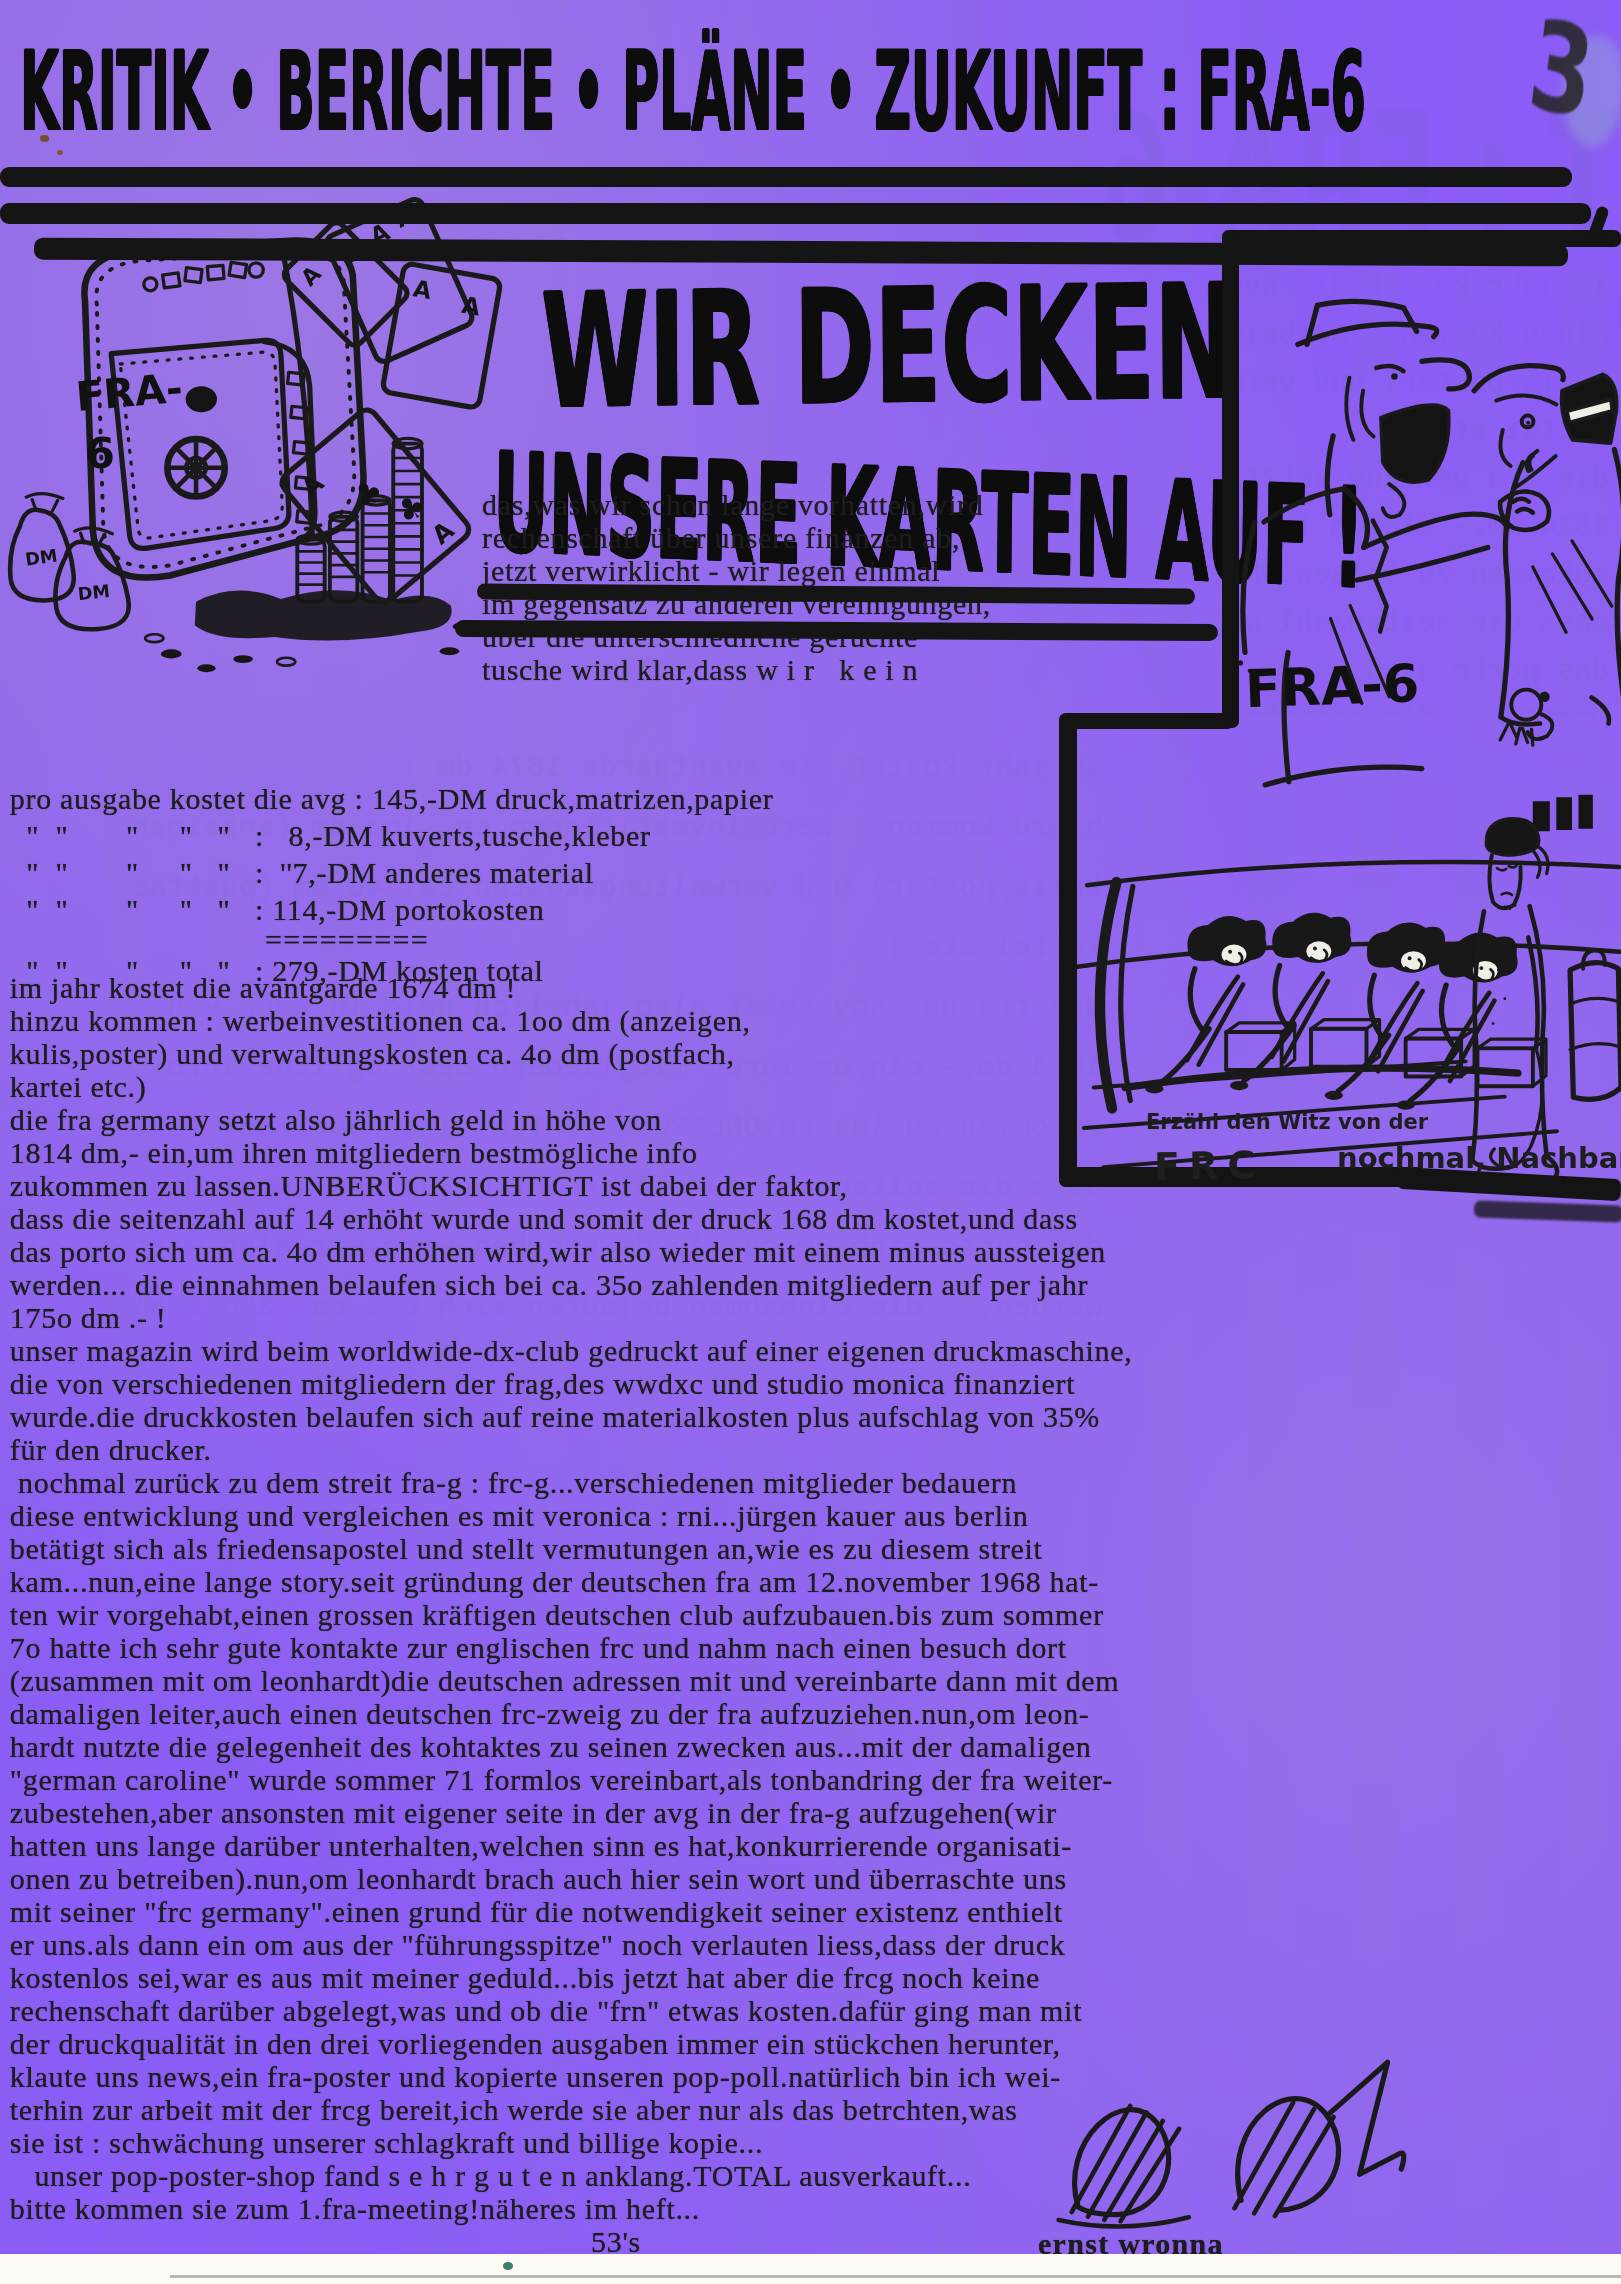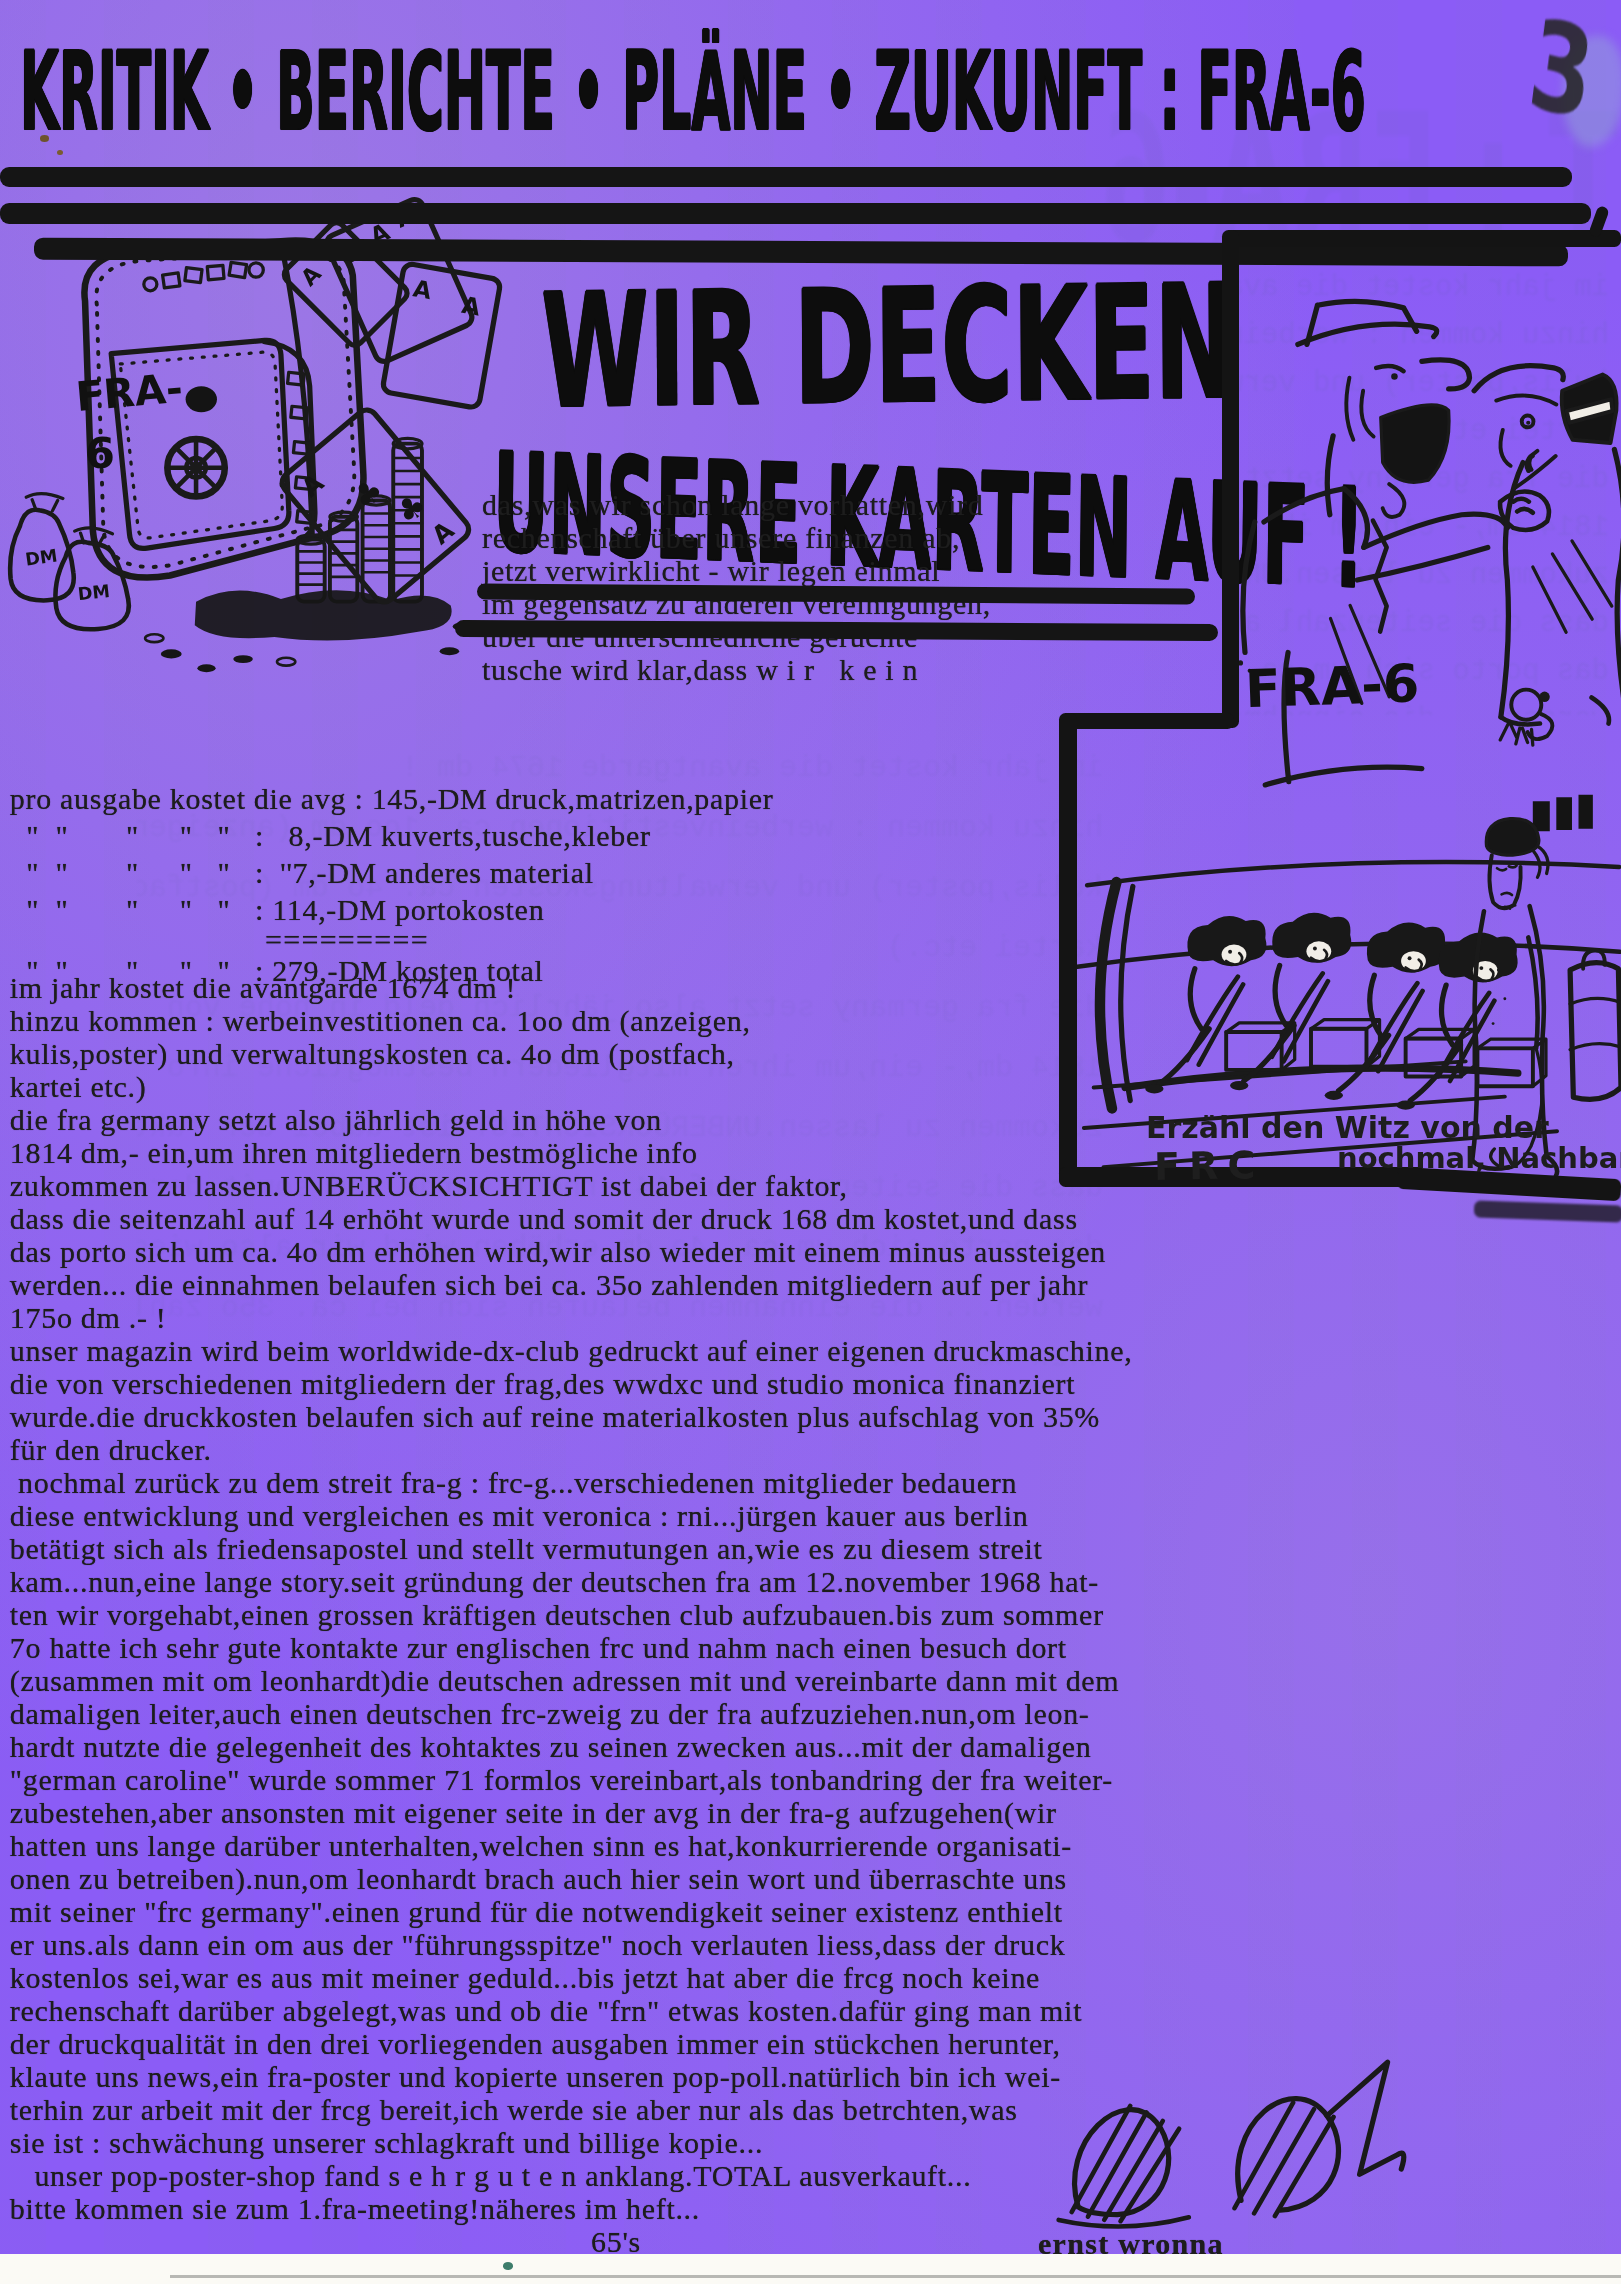--- a/index.html
+++ b/index.html
@@ -289,33 +289,33 @@
         <circle cx="700" cy="424" r="2.2" fill="#1a1a1a" stroke="none"></circle>
         <circle cx="682" cy="462" r="2.2" fill="#1a1a1a" stroke="none"></circle>
     </g>
     <g class="ink" stroke-width="8">
       <path d="M800,380 Q840,358 874,378 L878,560 Q850,586 805,575 Z"></path>
       <path stroke-width="6" d="M820,378 Q818,352 836,350 Q854,348 853,372"></path>
       <path stroke-width="5" d="M800,432 Q840,416 878,430 M800,502 Q840,486 878,498"></path>
     </g>
   </svg>
 
-  <div class="caption abs" style="left:1146px;top:1110px;font-size:30px;font-weight:600;">Erzähl den Witz von der</div>
+  <div class="caption abs" style="left:1146px;top:1110px;font-size:21px;font-weight:600;">Erzähl den Witz von der</div>
   <div class="caption abs" style="left:1154px;top:1144px;font-size:38px;font-weight:900;letter-spacing:9.1px;transform:rotate(-1deg);">FRC</div>
   <div class="caption abs" style="left:1337px;top:1141px;font-size:29px;font-weight:600;">nochmal, Nachbar!</div>
 
   <svg class="abs" style="left:1032px;top:2044px;z-index:4;" width="392" height="215" viewBox="0 0 600 330">
     <g class="ink" stroke-width="8">
       <path d="M70,250 C40,150 140,60 190,120 C230,170 205,258 130,262 Q88,262 70,250"></path>
       <path stroke-width="7" d="M60,258 L150,95 M85,265 L175,105 M110,270 L200,118 M135,272 L225,130"></path>
       <path stroke-width="7" d="M40,270 Q140,292 240,266"></path>
       <path d="M320,240 C290,120 400,40 452,110 C492,165 462,250 380,255"></path>
       <path stroke-width="7" d="M310,252 L400,90 M340,260 L432,100 M372,264 L462,112"></path>
       <path d="M452,110 L545,28 L502,200 L560,170 Q576,160 566,192"></path>
     </g>
   </svg>
-  <div class="tw abs" style="left:591px;top:2225px;">65's</div>
+  <div class="tw abs" style="left:591px;top:2225px;">53's</div>
   <div class="tw abs" style="left:1038px;top:2227px;letter-spacing:1.3px;font-weight:bold;z-index:3;">ernst wronna</div>
 
   <div class="abs" style="left:0;top:2254px;width:1621px;height:30px;background:#fbfaf5;z-index:3;"></div>
   <div class="abs" style="left:170px;top:2275px;width:1452px;height:2.6px;background:rgba(60,60,60,.35);z-index:4;"></div>
 </div>
 
 
 </body></html>

